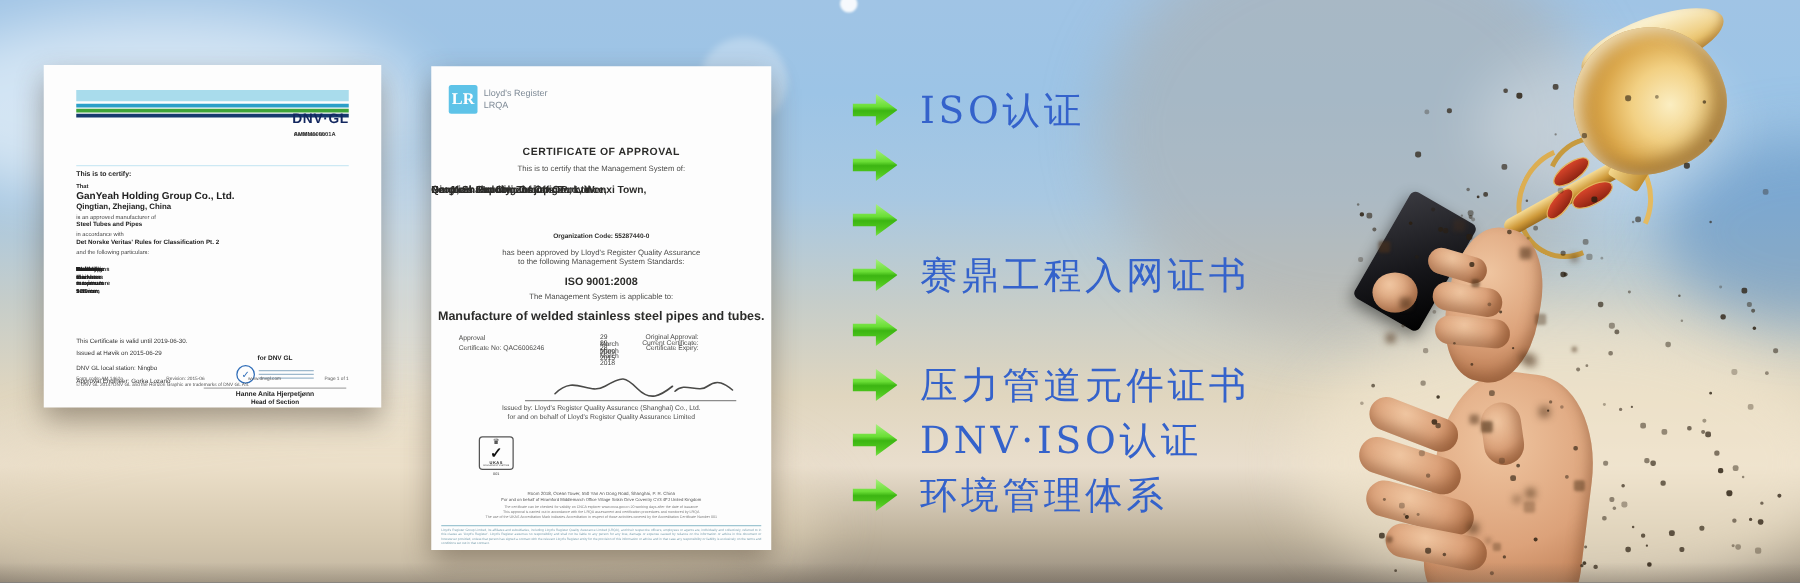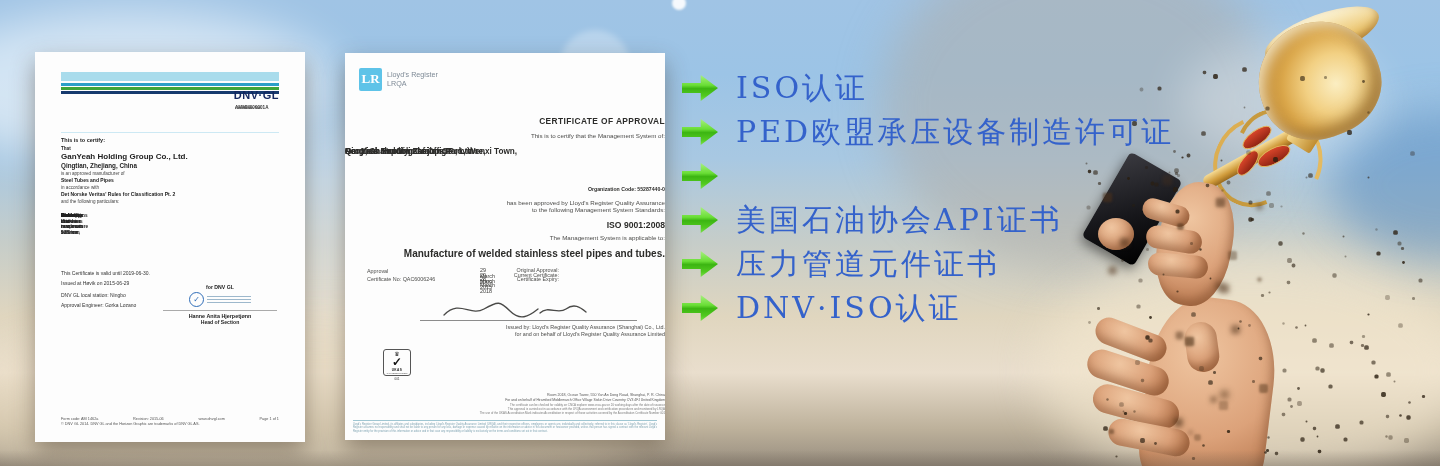--- a/index.html
+++ b/index.html
@@ -45,22 +45,22 @@
   .thumb{left:1098px;top:218px;width:36px;height:32px;border-radius:50%;}
   .wrist{left:1146px;top:298px;width:126px;height:190px;transform:rotate(7deg);border-radius:42% 42% 20% 20%;}
   .g1{left:1094px;top:326px;width:74px;height:27px;transform:rotate(21deg);border-radius:14px;}
   .g2{left:1086px;top:358px;width:84px;height:29px;transform:rotate(18deg);border-radius:15px;}
   .g3{left:1092px;top:392px;width:88px;height:29px;transform:rotate(15deg);border-radius:15px;}
   .g4{left:1108px;top:424px;width:82px;height:27px;transform:rotate(11deg);border-radius:14px;}
   .thumb2{left:1186px;top:322px;width:32px;height:50px;transform:rotate(-8deg);border-radius:16px;}
 
   
   .page{position:absolute;background:#fdfdfd;box-shadow:0 10px 22px rgba(70,58,44,.45);}
-  .pg-left{left:35px;top:52px;width:270px;height:390px;}
-  .pg-mid{left:345px;top:53px;width:320px;height:387px;}
+  .pg-left{left:35px;top:52px;width:270px;height:274px;}
+  .pg-mid{left:345px;top:53px;width:272px;height:387px;}
   .page *{position:absolute;}
 
   .dnv-bars{left:26px;top:20px;right:26px;height:22px;}
   .dnv-bars i{display:block;position:static;}
   .b1{height:9px;background:#a9dcec;margin-bottom:2px;}
   .b2{height:3px;background:#2b9fc8;margin-bottom:1px;}
   .b3{height:3px;background:#3fa438;margin-bottom:1px;}
   .b4{height:3px;background:#173a6e;}
   .dnv-brand{right:26px;top:37px;font-weight:bold;font-size:11px;color:#13275f;letter-spacing:.5px;}
   .dnv-title{left:26px;top:51px;width:170px;color:#3fb6e0;font-weight:bold;font-size:12.5px;line-height:1.12;}
@@ -96,21 +96,21 @@
   .signame{font-size:5.4px;font-weight:bold;color:#222;margin-top:2px;}
   .sigrole{font-size:5.1px;font-weight:bold;color:#222;}
   .dnv-footer{left:26px;right:26px;bottom:16px;font-size:3.8px;color:#555;}
   .dnv-footer *{position:static;}
   .dnv-frow{display:flex;justify-content:space-between;}
   .dnv-copy{margin-top:1.5px;}
 
   .lr-logo{left:14px;top:15px;width:23px;height:23px;background:#5ec3e8;border-radius:2px;color:#fff;font-weight:bold;font-size:13px;text-align:center;line-height:22px;font-family:"Liberation Serif",serif;}
   .lr-brand{left:42px;top:17px;font-size:7.2px;color:#7e8a96;line-height:1.3;}
   .lr-brand div{position:static;}
-  .c{left:0;right:0;text-align:right;color:#2c2c2a;}
+  .c{left:0;right:0;text-align:center;color:#2c2c2a;}
   .lr-title{top:63px;font-size:8.4px;font-weight:bold;letter-spacing:.4px;}
   .lr-certify{top:79px;font-size:6.2px;color:#4c4c4a;}
   .lr-company{top:94px;font-size:8.2px;font-weight:bold;line-height:1.23;}
   .lr-org{top:133px;font-size:5.2px;font-weight:bold;}
   .lr-app1{top:146px;font-size:6.2px;color:#4c4c4a;}
   .lr-app2{top:153px;font-size:6.2px;color:#4c4c4a;}
   .lr-std{top:167px;font-size:8.6px;font-weight:bold;}
   .lr-applic{top:181px;font-size:6.2px;color:#4c4c4a;}
   .lr-scope{top:195px;font-size:10px;font-weight:bold;}
   .lr-appr{left:22px;top:214px;font-size:5.4px;color:#4c4c4a;line-height:1.5;}
@@ -325,33 +325,39 @@
     <div class="lr-legal">Lloyd's Register Group Limited, its affiliates and subsidiaries, including Lloyd's Register Quality Assurance Limited (LRQA), and their respective officers, employees or agents are, individually and collectively, referred to in this clause as 'Lloyd's Register'. Lloyd's Register assumes no responsibility and shall not be liable to any person for any loss, damage or expense caused by reliance on the information or advice in this document or howsoever provided, unless that person has signed a contract with the relevant Lloyd's Register entity for the provision of this information or advice and in that case any responsibility or liability is exclusively on the terms and conditions set out in that contract.</div>
   </div>
 
   <div class="cert-list">
     <div class="cl-row">
         <span class="arrow"></span>
         <span class="cl-label">ISO认证</span>
       </div>
     <div class="cl-row">
         <span class="arrow"></span>
-        <span class="cl-label">PED欧盟承压设备制造许可证</span>
-      </div>
-    <div class="cl-row">
-        <span class="arrow"></span>
-      </div>
-    <div class="cl-row">
-        <span class="arrow"></span>
-        <span class="cl-label">美国石油协会API证书</span>
+      </div>
+    <div class="cl-row">
+        <span class="arrow"></span>
+      </div>
+    <div class="cl-row">
+        <span class="arrow"></span>
+        <span class="cl-label">赛鼎工程入网证书</span>
+      </div>
+    <div class="cl-row">
+        <span class="arrow"></span>
       </div>
     <div class="cl-row">
         <span class="arrow"></span>
         <span class="cl-label">压力管道元件证书</span>
       </div>
     <div class="cl-row">
         <span class="arrow"></span>
         <span class="cl-label">DNV·ISO认证</span>
+      </div>
+    <div class="cl-row">
+        <span class="arrow"></span>
+        <span class="cl-label">环境管理体系</span>
       </div>
   </div>
 
   <div class="layer bottomshade"></div>
 </div>
 
 </body></html>

